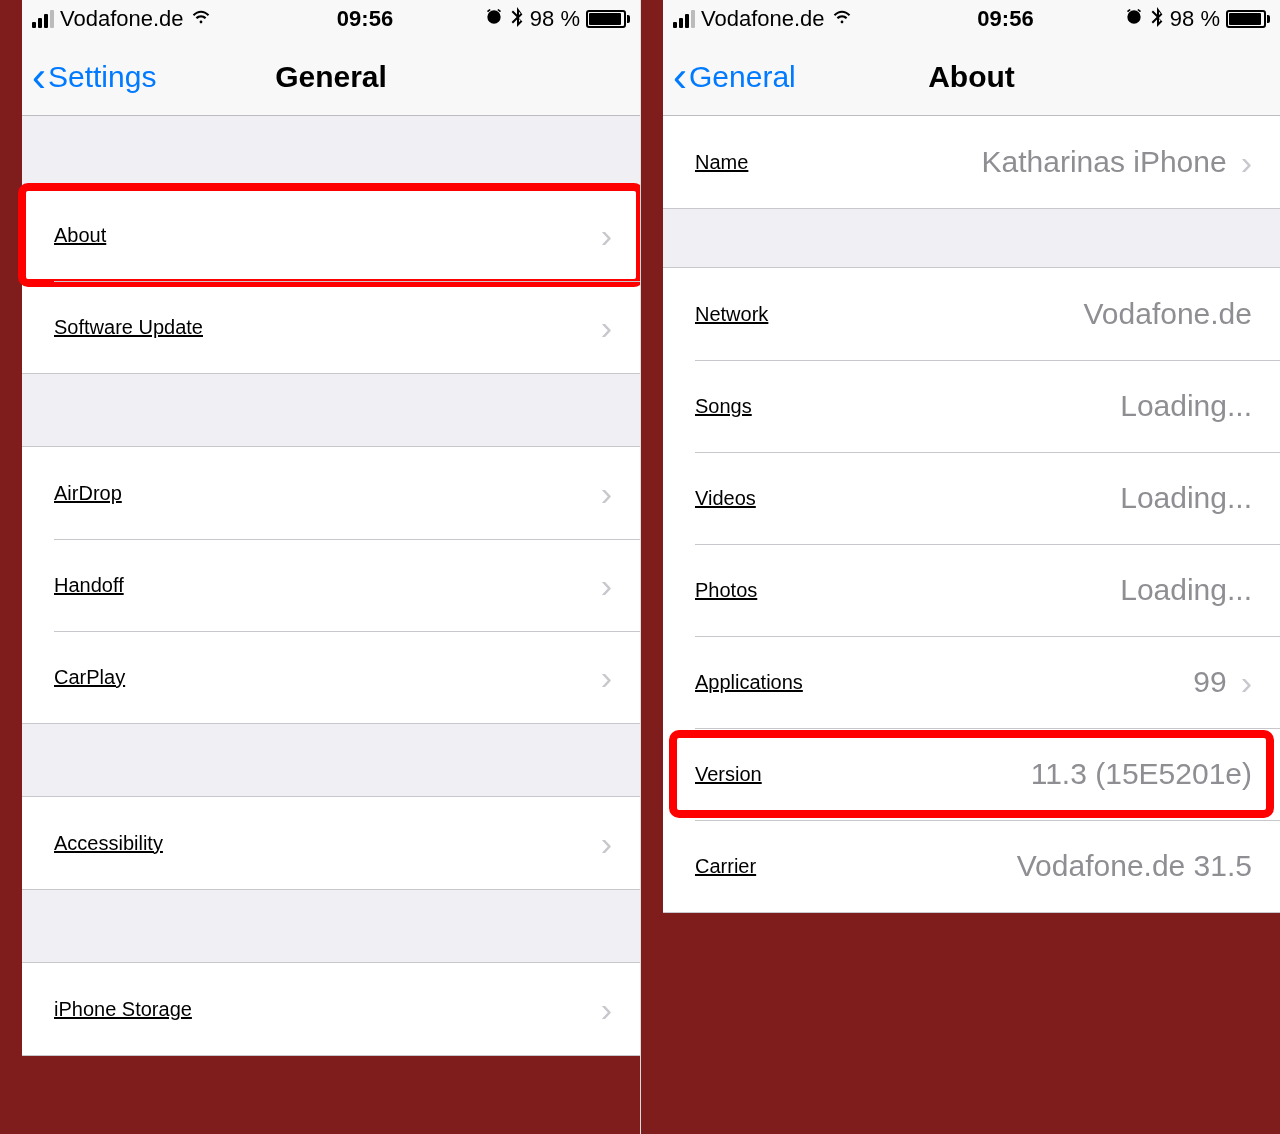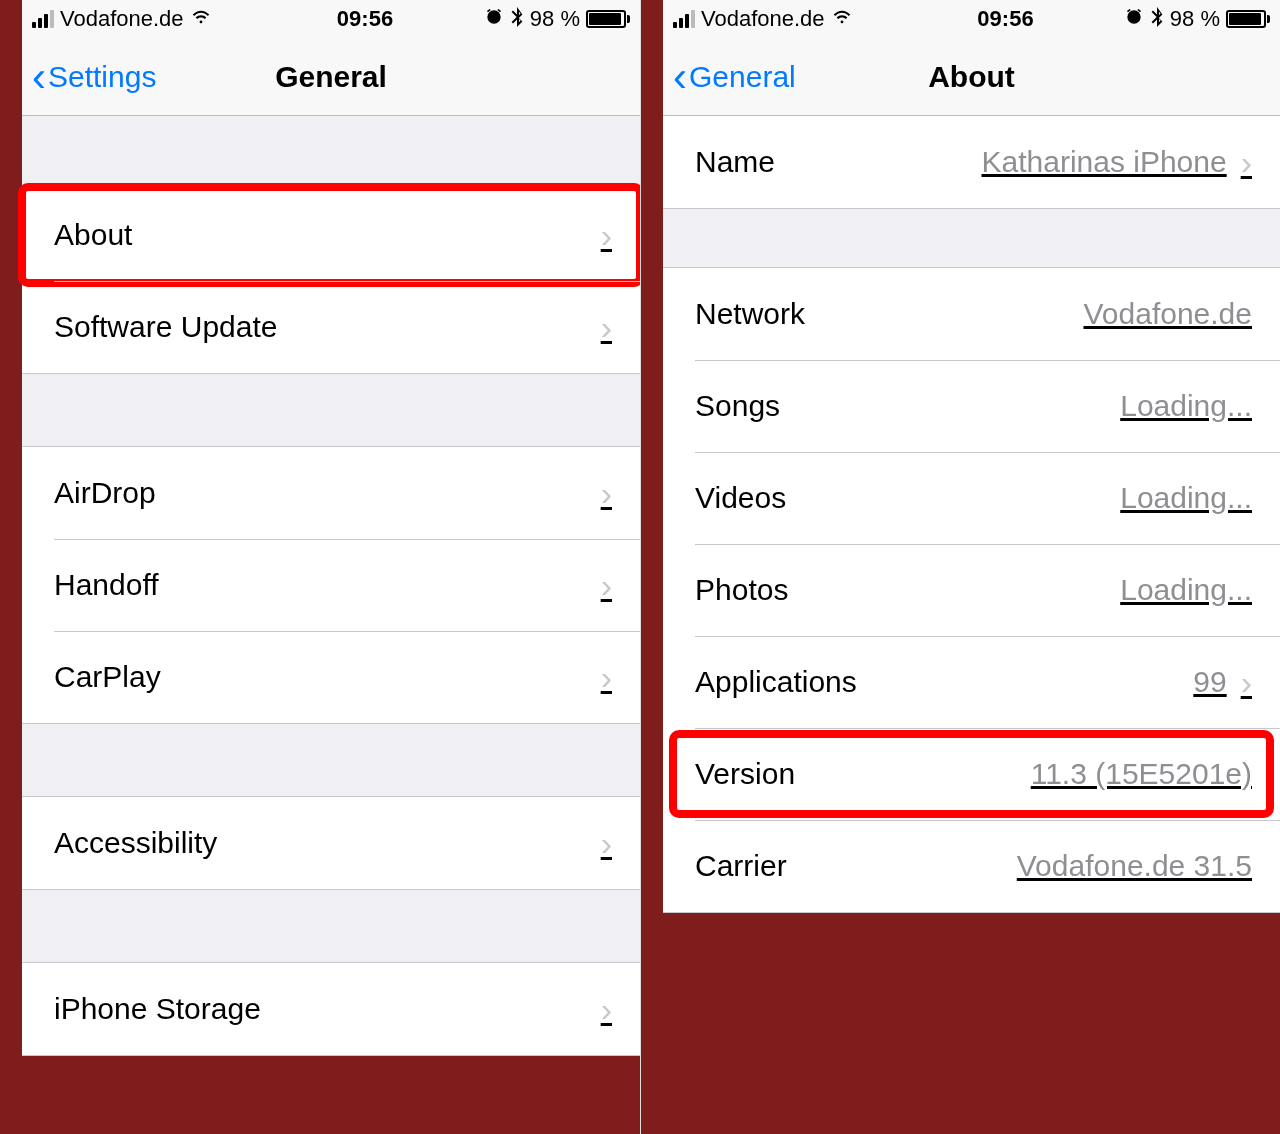--- a/index.html
+++ b/index.html
@@ -29,22 +29,22 @@
   .nav-back { position:absolute; left:10px; display:flex; align-items:center; color:#007aff; font-size:30px; }
   .nav-back .chev { font-size:42px; font-weight:300; margin-right:2px; line-height:1; }
 
   
   .content { }
   .gap { height:72px; background:#efeff4; }
   .gap.small { height:58px; }
   .group { background:#fff; border-top:1px solid #c8c7cc; border-bottom:1px solid #c8c7cc; }
   .row { height:92px; display:flex; align-items:center; justify-content:space-between; padding:0 28px 0 32px; position:relative; }
   .row + .row::before { content:""; position:absolute; top:0; left:32px; right:0; height:1px; background:#c8c7cc; }
-  .row-label { font-size:30px; color:#000; }
-  .row-right { display:flex; align-items:center; gap:14px;text-decoration:underline; }
+  .row-label { font-size:20px; color:#000;text-decoration:underline; }
+  .row-right { display:flex; align-items:center; gap:14px; }
   .row-value { font-size:30px; color:#8e8e93; }
   .chevron { color:#c7c7cc; font-size:34px; font-weight:300; }
 
   .highlight { position:absolute; border:8px solid #ff0000; border-radius:10px; pointer-events:none; }
 </style>
 </head>
 <body>
 
 <div class="container">
 

